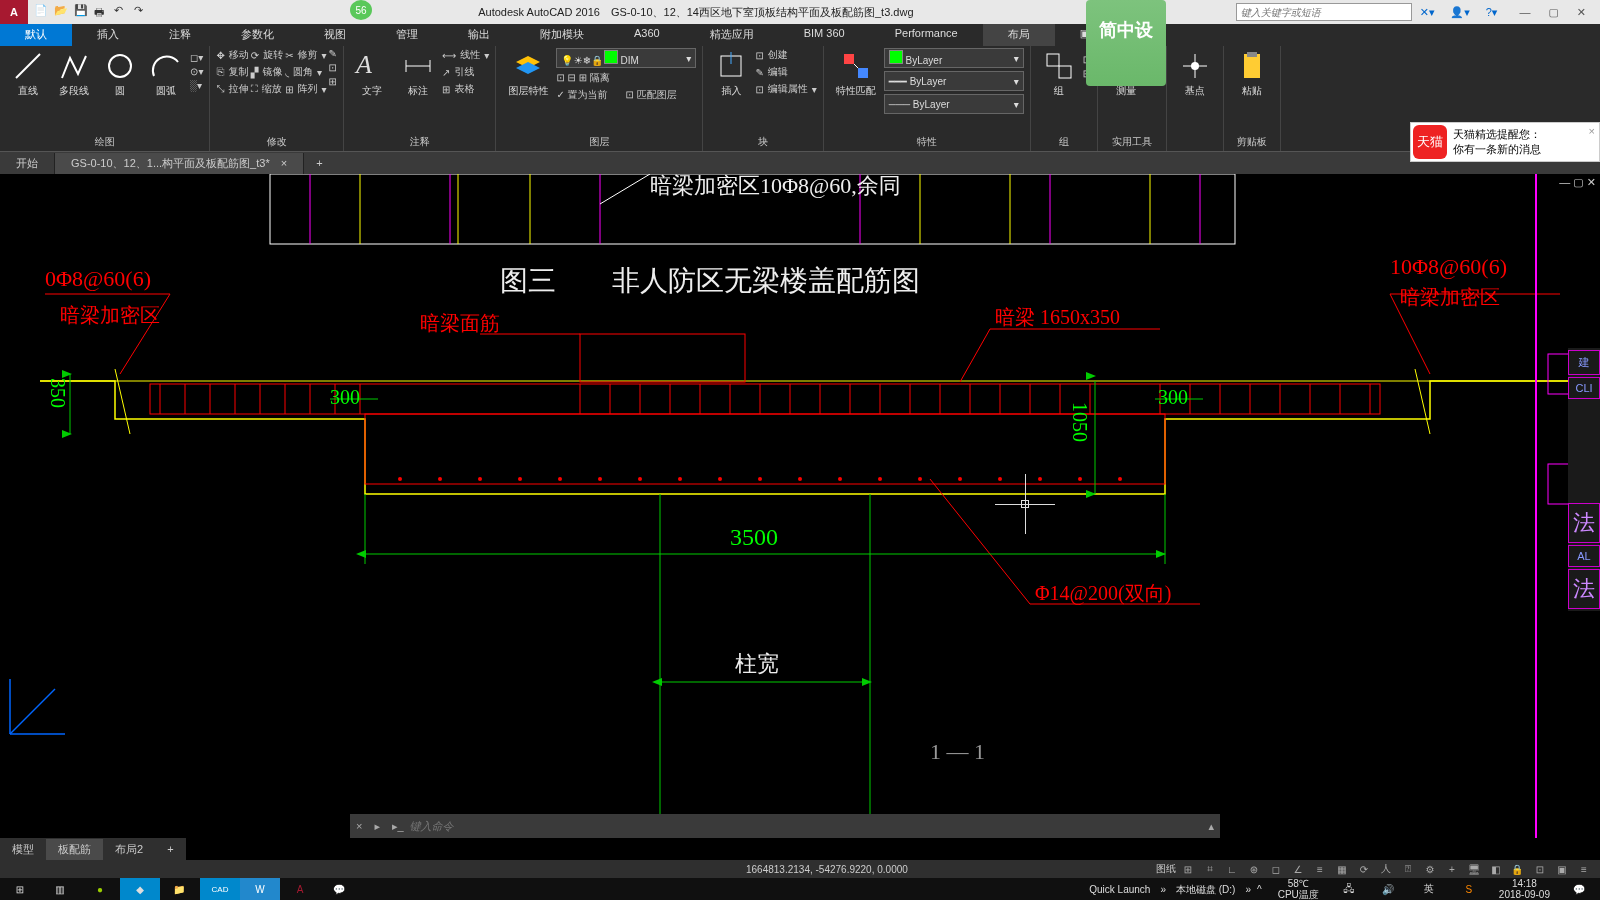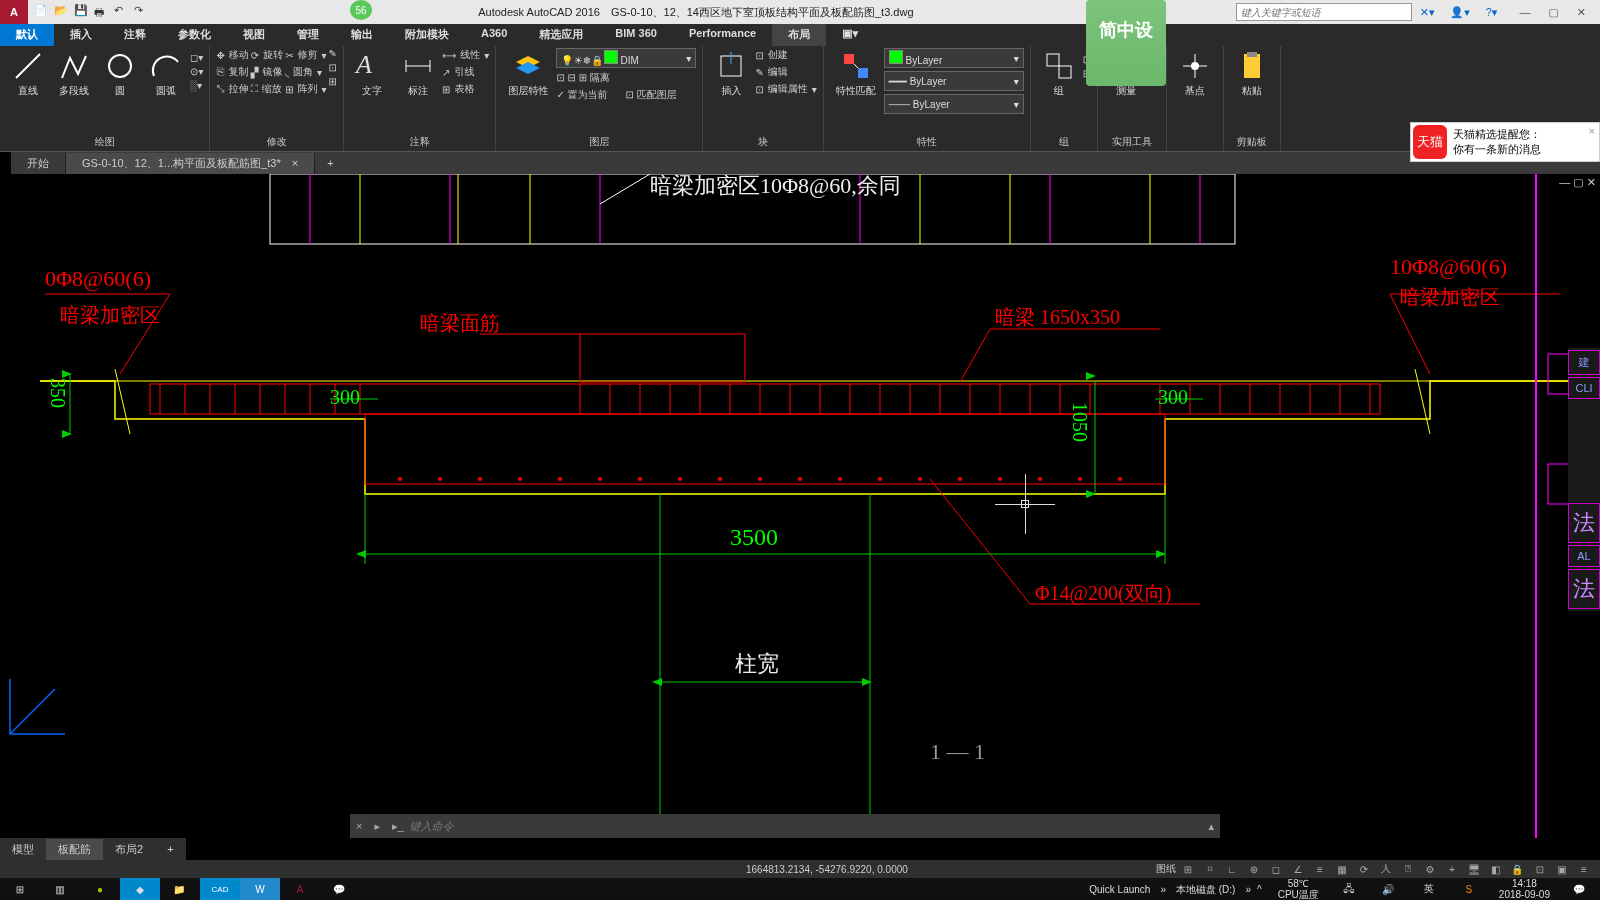--- a/index.html
+++ b/index.html
@@ -10,21 +10,21 @@
 .titlebar .logo { width:28px; height:24px; background:#a71930; color:#fff; text-align:center; line-height:24px; font-weight:bold; }
 .titlebar .qat { display:flex; gap:4px; padding:0 6px; }
 .titlebar .qat span { width:16px; height:16px; display:inline-block; }
 .titlebar .title { flex:1; text-align:center; color:#222; }
 .titlebar .search { width:176px; height:18px; background:#fff; border:1px solid #999; font-size:10px; padding:0 4px; color:#888; font-style:italic; }
 .titlebar .winbtns { display:flex; gap:18px; padding:0 14px; color:#555; }
 .titlebar .badge { position:absolute; left:350px; top:0; width:22px; height:20px; background:#5ac85a; border-radius:50%; color:#fff; font-size:10px; text-align:center; line-height:22px; }
 
 
 .menubar { height:22px; background:#2a2a2a; display:flex; font-size:11px; color:#ddd; }
-.menubar span { padding:3px 16px;font-weight:bold; }
+.menubar span { padding:3px 25px; }
 .menubar span.active { background:#0078d4; color:#fff; }
 
 
 .ribbon { height:106px; background:#2a2a2a; display:flex; border-bottom:1px solid #555; }
 .panel { border-right:1px solid #444; padding:2px 6px 0; display:flex; flex-direction:column; justify-content:space-between; }
 .panel-body { display:flex; gap:2px; align-items:flex-start; flex:1; }
 .panel-title { font-size:10px; color:#ccc; text-align:center; padding:2px 0; }
 .big-btn { display:flex; flex-direction:column; align-items:center; gap:2px; padding:2px 6px; color:#ddd; font-size:10px; }
 .big-btn .ico { width:32px; height:32px; }
 .sm-row { display:flex; gap:4px; align-items:center; color:#ccc; font-size:10px; white-space:nowrap; }
@@ -33,21 +33,21 @@
 .sw { width:14px; height:14px; border:1px solid #888; display:inline-block; }
 
 
 .brand { position:absolute; right:434px; top:0; width:80px; height:86px; background:linear-gradient(#7dc37d,#6ab86a); border-radius:4px; color:#fff; font-size:18px; text-align:center; padding-top:18px; font-weight:bold; }
 
 
 .notif { position:absolute; right:0; top:122px; width:190px; height:40px; background:#fff; border:1px solid #ccc; display:flex; align-items:center; font-size:11px; padding:2px; gap:6px; z-index:50; }
 .notif .appico { width:34px; height:34px; background:#e22; border-radius:6px; color:#fff; font-size:13px; text-align:center; line-height:34px; }
 
 
-.filetabs { height:22px; background:#3a3a3a; display:flex; font-size:11px; color:#ccc; align-items:center;margin-left:11px; }
+.filetabs { height:22px; background:#3a3a3a; display:flex; font-size:11px; color:#ccc; align-items:center; }
 .filetabs .tab { padding:3px 16px; border-right:1px solid #222; }
 .filetabs .tab.act { background:#4a4a4a; }
 .filetabs .plus { padding:0 12px; }
 
 
 .canvas { position:absolute; left:0; top:174px; right:0; bottom:62px; background:#000; overflow:hidden; }
 .canvas .txt { position:absolute; font-family:"SimSun",serif; white-space:nowrap; }
 .red { color:#f00; } .green { color:#0f0; } .white { color:#eee; }
 
 
@@ -483,20 +483,21 @@
     <rect x="1548" y="290" width="30" height="40" fill="none" stroke="#f0f"></rect>
 
     <g stroke="#06f" stroke-width="1.5" fill="none">
       <line x1="10" y1="560" x2="10" y2="505"></line>
         <line x1="10" y1="560" x2="65" y2="560"></line>
         <line x1="10" y1="560" x2="55" y2="515"></line>
     </g>
   </svg>
 
   <div class="txt white" style="left:650px;top:-3px;font-size:22px">暗梁加密区10Φ8@60,余同</div>
+  <div class="txt white" style="left:500px;top:88px;font-size:28px">图三　　非人防区无梁楼盖配筋图</div>
   <div class="txt red" style="left:45px;top:92px;font-size:22px">0Φ8@60(6)</div>
   <div class="txt red" style="left:60px;top:128px;font-size:20px">暗梁加密区</div>
   <div class="txt red" style="left:1390px;top:80px;font-size:22px">10Φ8@60(6)</div>
   <div class="txt red" style="left:1400px;top:110px;font-size:20px">暗梁加密区</div>
   <div class="txt red" style="left:420px;top:136px;font-size:20px">暗梁面筋</div>
   <div class="txt red" style="left:995px;top:130px;font-size:20px">暗梁 1650x350</div>
   <div class="txt red" style="left:1035px;top:406px;font-size:20px">Φ14@200(双向)</div>
   <div class="txt green" style="left:330px;top:212px;font-size:20px">300</div>
   <div class="txt green" style="left:1158px;top:212px;font-size:20px">300</div>
   <div class="txt green vtxt" style="left:46px;top:204px;font-size:20px">350</div>

